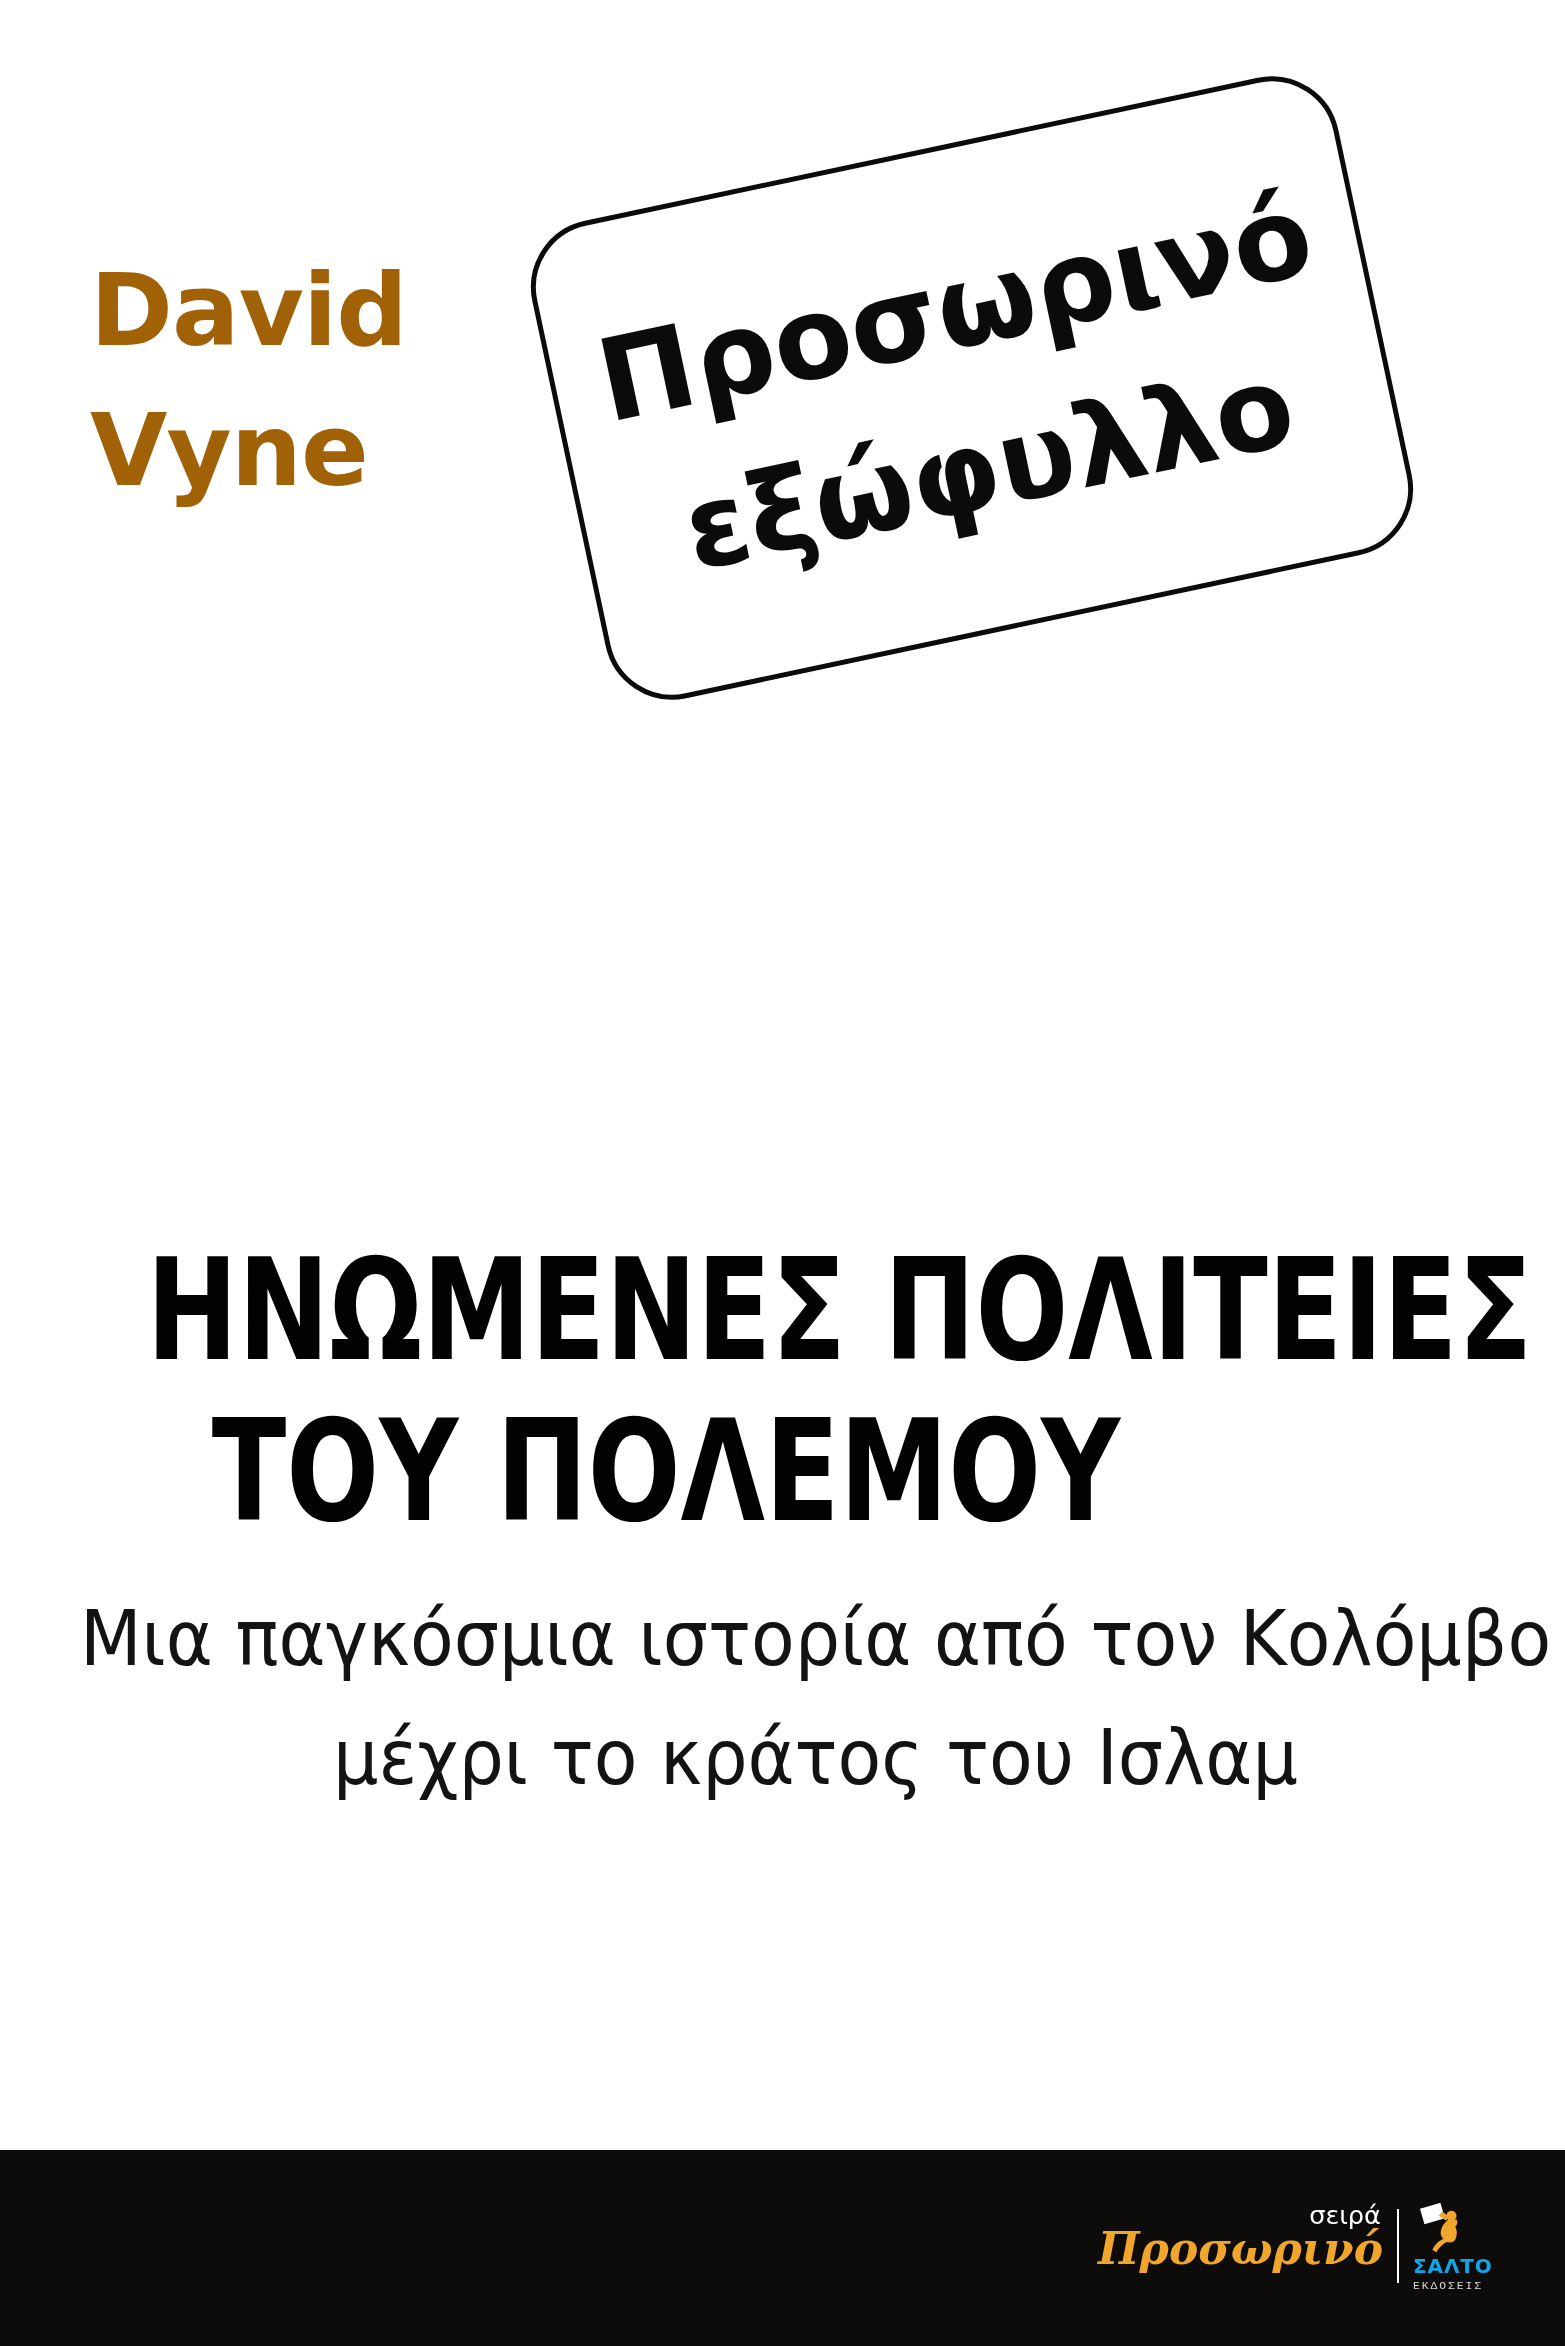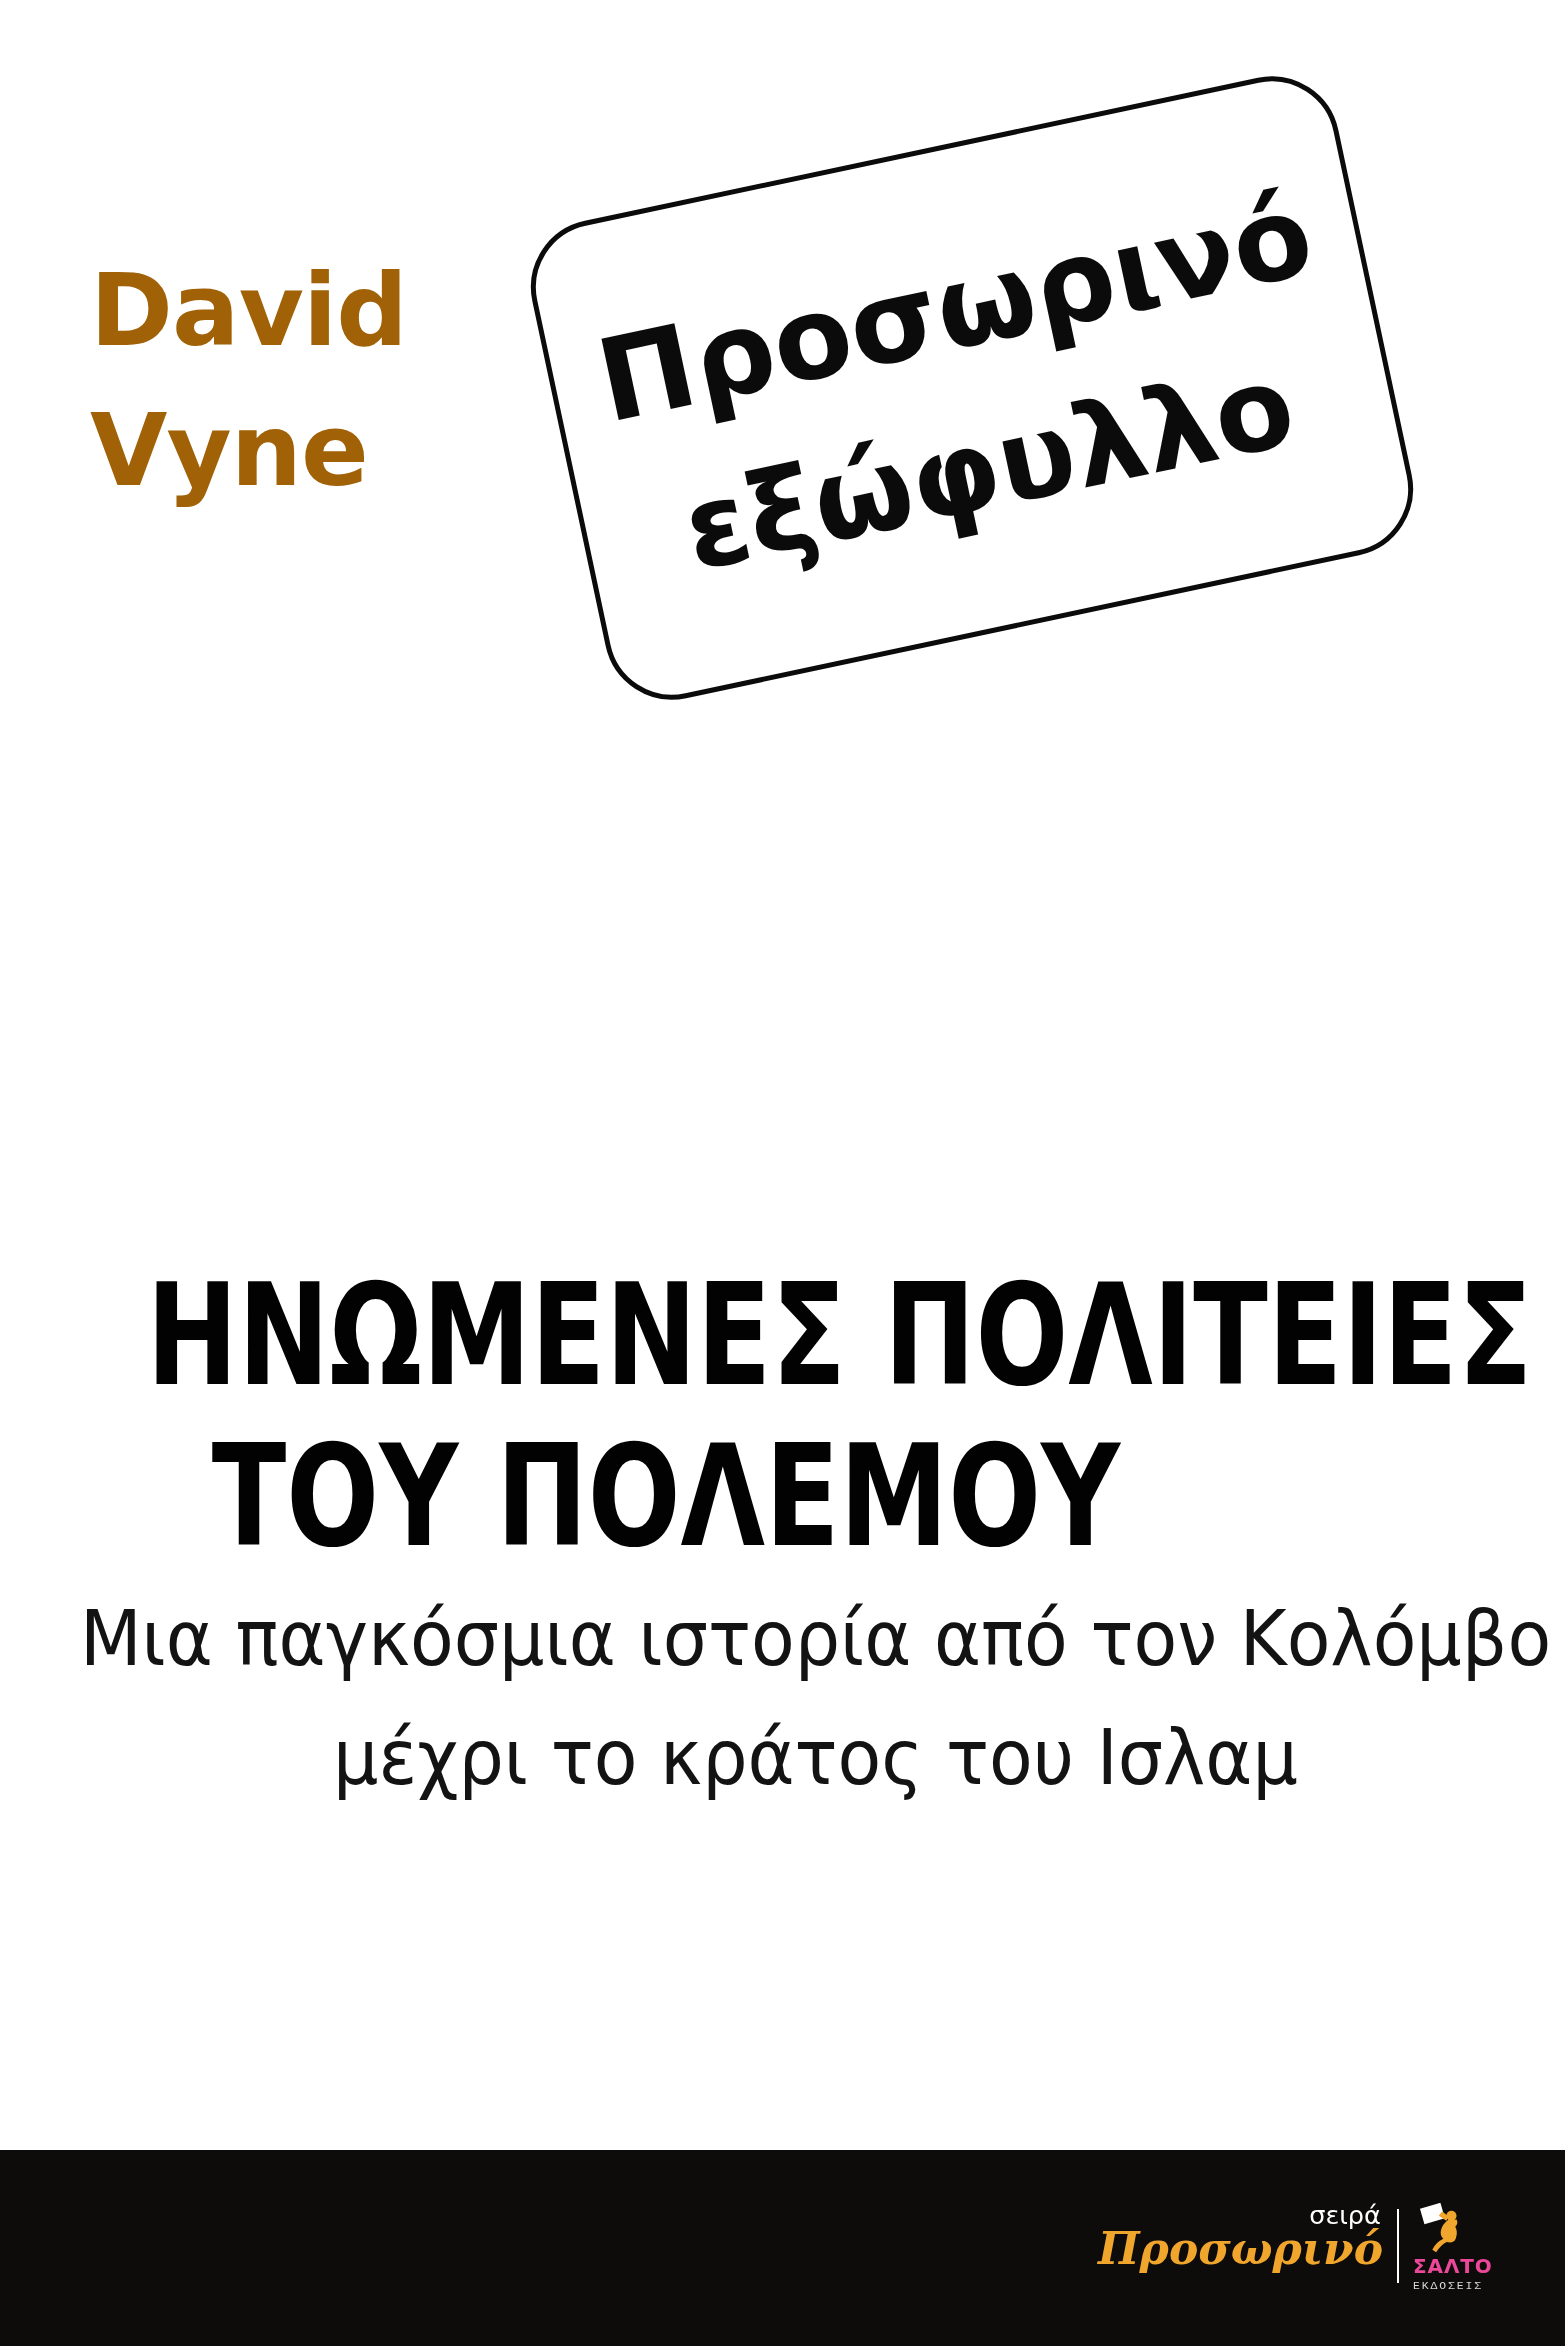--- a/index.html
+++ b/index.html
@@ -28,21 +28,21 @@
     display:flex;flex-direction:column;align-items:center;justify-content:center;
   }
   .stamp-line{
     font-size:114px;font-weight:700;color:#0b0b0b;
     line-height:163px;white-space:nowrap;
   }
 
   
   .title{
     position:absolute;left:0;top:1230px;width:1332px;
-    text-align:center;color:#020202;margin-top:25px;
+    text-align:center;color:#020202;
   }
   .title-line{
     display:block;font-size:140px;font-weight:700;line-height:161px;
     white-space:nowrap;transform:scaleX(0.78);transform-origin:50% 50%;
     letter-spacing:0px;
   }
 
   
   .subtitle{
     position:absolute;left:0;top:1579px;width:1565px;
@@ -72,21 +72,21 @@
     position:absolute;top:59px;left:1397px;width:1.9px;height:74px;
     background:#ffffff;
   }
   .publisher{
     position:absolute;top:53px;left:1413px;width:104px;
     color:#ffffff;
   }
   .publisher-figure{display:block;width:53px;height:51px;margin-left:5.7px;}
   .publisher-name{
     display:block;font-size:20px;font-weight:700;letter-spacing:0.9px;
-    line-height:24.6px;color:#ec4899;white-space:nowrap;
+    line-height:24.6px;color:#0ea5e9;white-space:nowrap;
   }
   .publisher-sub{
     display:block;font-size:11.4px;font-weight:400;letter-spacing:1.9px;
     line-height:15px;color:#d9d9d9;white-space:nowrap;font-family:Liberation Mono, monospace;
   }
 </style>
 </head>
 <body>
 
 <div class="cover">

